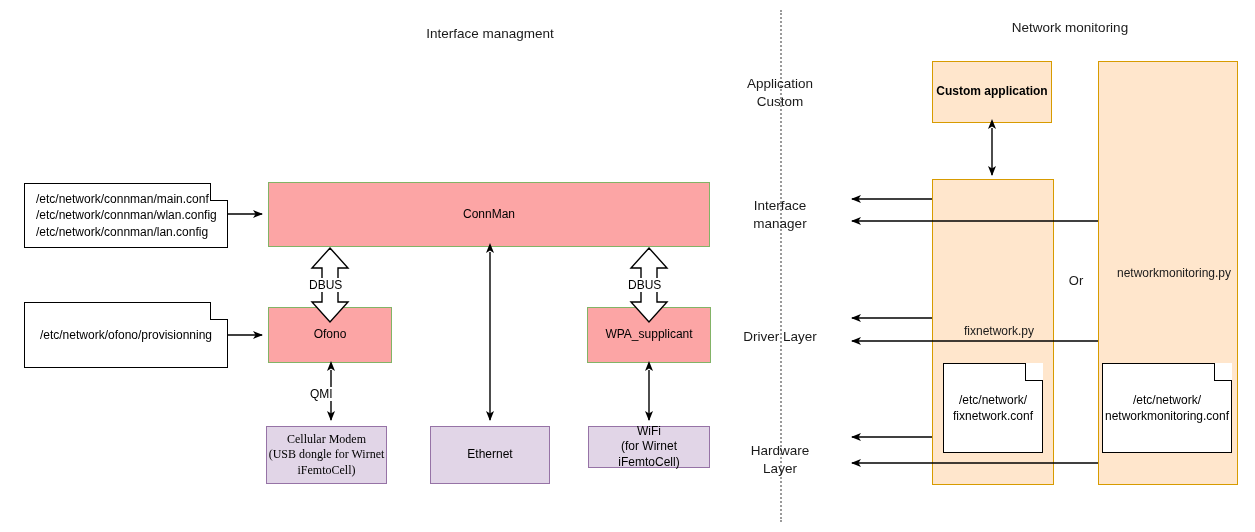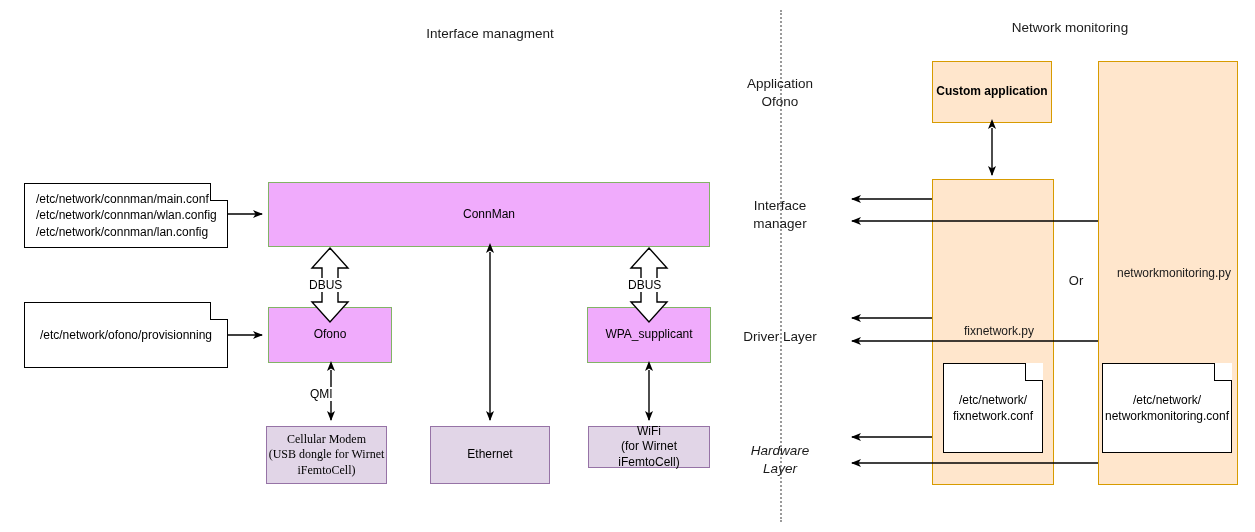--- a/index.html
+++ b/index.html
@@ -50,21 +50,21 @@
   .box {
     display: flex;
     align-items: center;
     justify-content: center;
     text-align: center;
     font-size: 12px;
     line-height: 1.3;
     border-width: 1px;
     border-style: solid;
   }
-  .box-green  { background: #f0abfc; border-color: #82b366; }
+  .box-green  { background: #fca5a5; border-color: #82b366; }
   .box-purple { background: #e1d5e7; border-color: #9673a6; }
   .box-orange { background: #ffe6cc; border-color: #d79b00; }
 
   .panel-orange {
     background: #ffe6cc;
     border: 1px solid #d79b00;
   }
   .panel-label {
     position: absolute;
     left: 0;
@@ -145,25 +145,25 @@
 <body>
 
 <div id="canvas">
 
   <div class="abs section-title" style="left:340px; top:26px; width:300px;">Interface managment</div>
   <div class="abs section-title" style="left:945px; top:20px; width:250px;">Network monitoring</div>
 
   <div class="abs divider" style="left:780px; top:10px; height:512px;"></div>
 
   <div class="abs layer-label" style="left:716px; top:70px; width:128px; height:46px; white-space:pre-line;">Application
-Ofono</div>
+Custom</div>
   <div class="abs layer-label" style="left:716px; top:192px; width:128px; height:46px; white-space:pre-line;">Interface
 manager</div>
   <div class="abs layer-label" style="left:716px; top:325px; width:128px; height:24px; white-space:pre-line;">Driver Layer</div>
-  <div class="abs layer-label" style="left:716px; top:437px; width:128px; height:46px; white-space:pre-line;font-style:italic;">Hardware
+  <div class="abs layer-label" style="left:716px; top:437px; width:128px; height:46px; white-space:pre-line;">Hardware
 Layer</div>
 
   <div class="note note-left" style="left:24px; top:183px; width:204px; height:65px;">
     <div class="note-body"></div>
     <div class="note-fold"></div>
     <div class="note-text">/etc/network/connman/main.conf
 /etc/network/connman/wlan.config
 /etc/network/connman/lan.config</div>
   </div>
 

